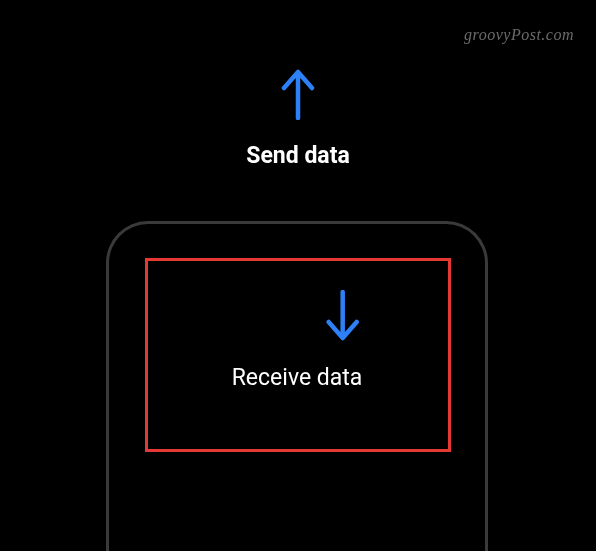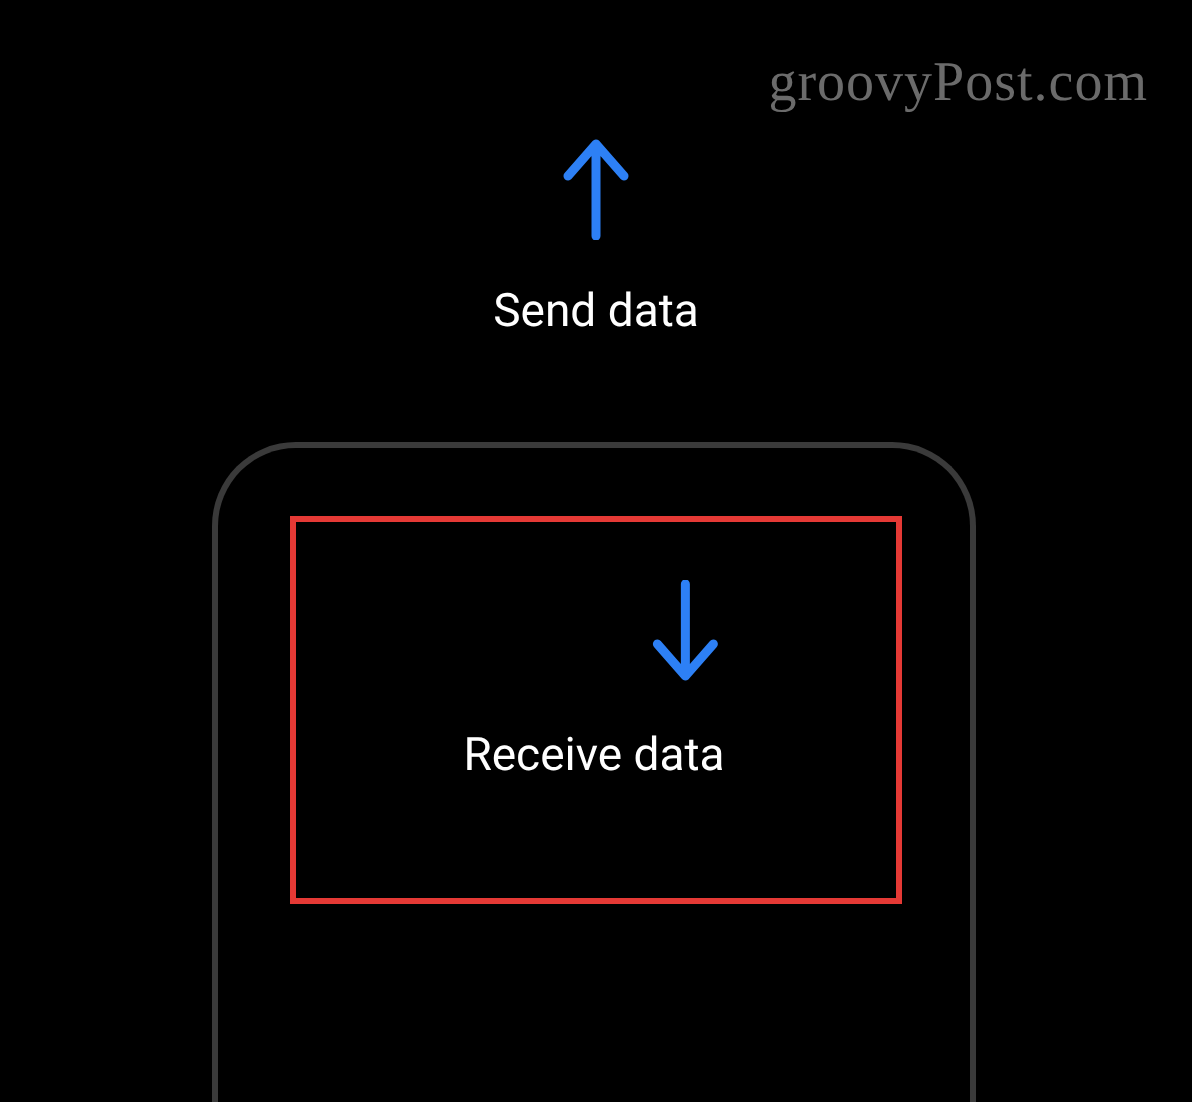--- a/index.html
+++ b/index.html
@@ -13,21 +13,22 @@
       background: #000000;
       font-family: -apple-system, BlinkMacSystemFont, 'Segoe UI', Roboto, sans-serif;
       position: relative;
       overflow: hidden;
     }
     .watermark {
       position: absolute;
       top: 26px;
       right: 22px;
       color: #6b6b6b;
-      font-size: 28px;
+      font-size: 16px;
+      font-style: italic;
       font-family: Georgia, serif;
       letter-spacing: 0.5px;
     }
     .send-section {
       position: absolute;
       top: 68px;
       left: 0;
       width: 100%;
       display: flex;
       flex-direction: column;
@@ -35,21 +36,21 @@
       cursor: pointer;
     }
     .arrow-up {
       width: 40px;
       height: 52px;
       margin-bottom: 18px;
     }
     .send-label {
       color: #ffffff;
       font-size: 23px;
-      font-weight: 400;
+      font-weight: 700;
     }
     .phone-frame {
       position: absolute;
       top: 221px;
       left: 106px;
       width: 382px;
       height: 330px;
       border: 3px solid #3a3a3a;
       border-bottom: none;
       border-radius: 42px 42px 0 0;

